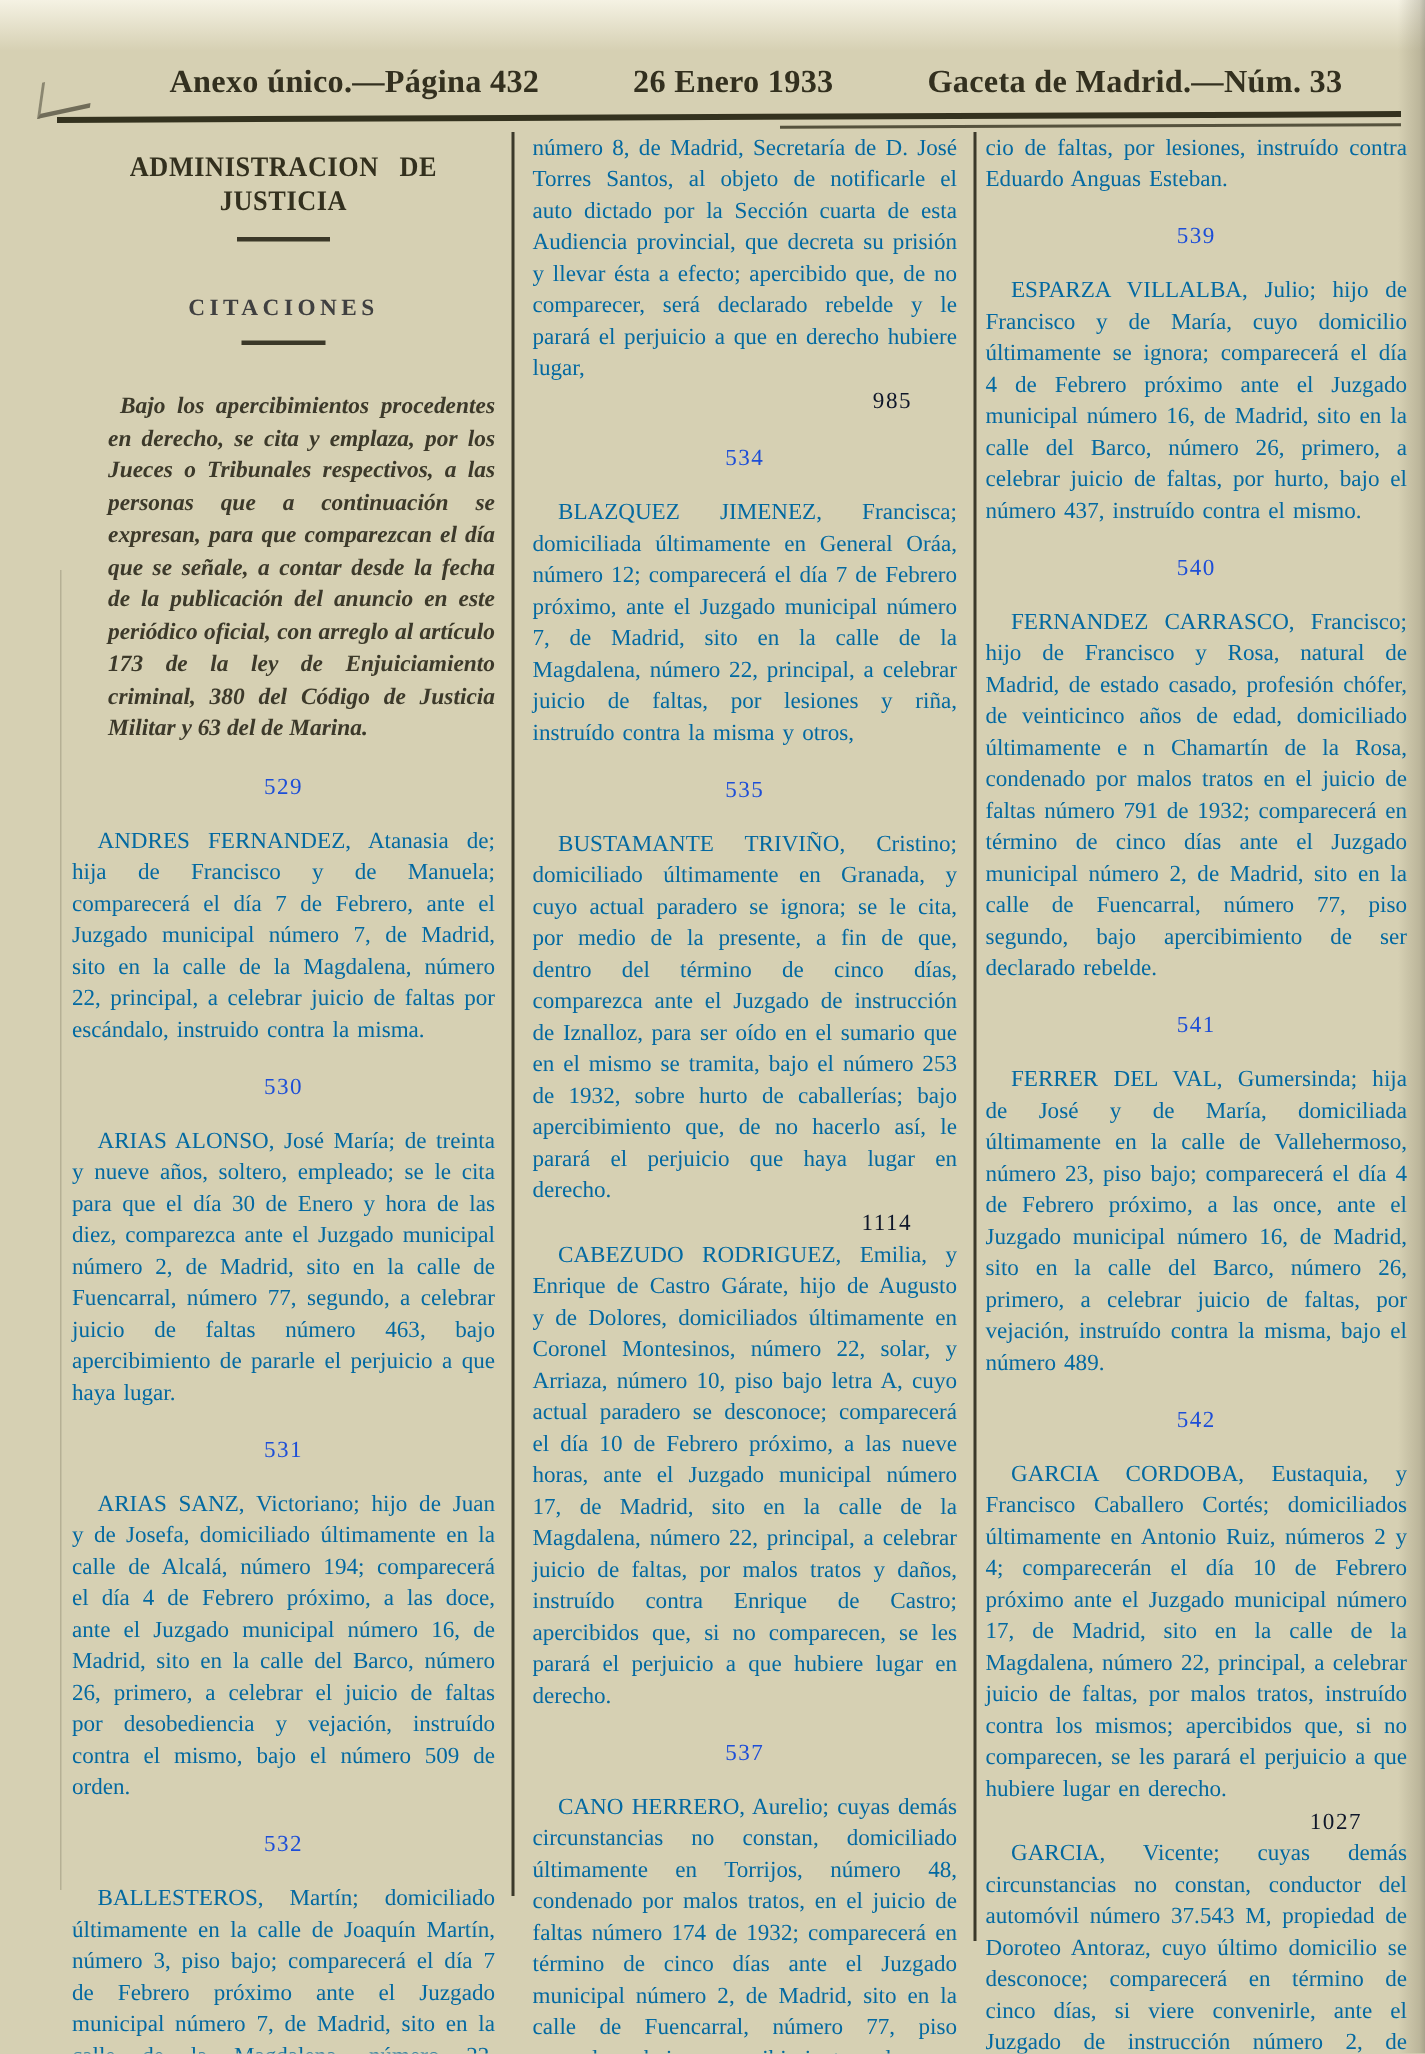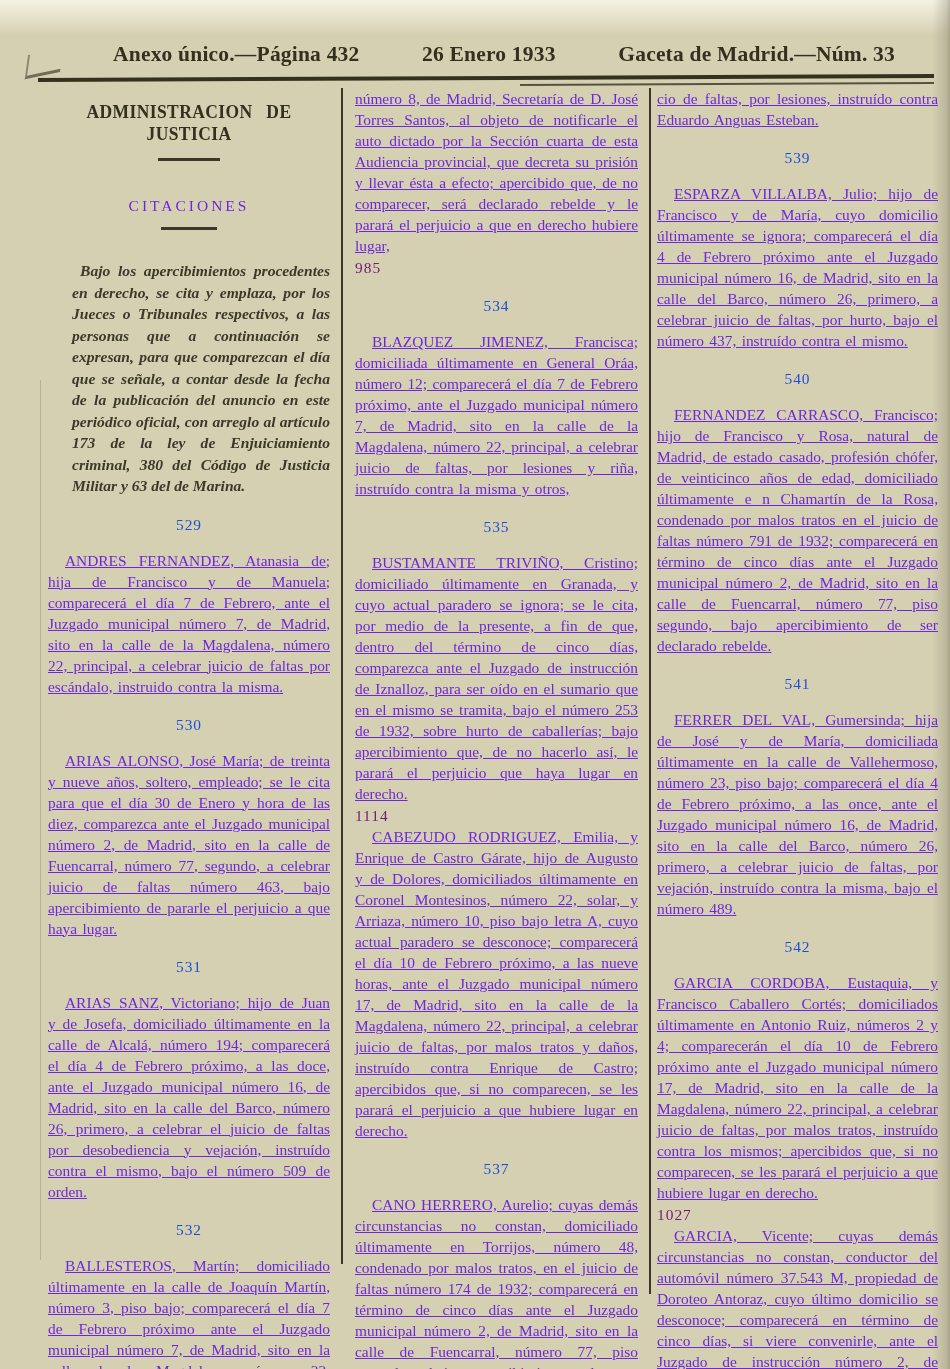--- a/index.html
+++ b/index.html
@@ -81,46 +81,45 @@
     color: #33301e; margin-top: 10px;
     transform: scaleY(1.08);
   }
   .short-rule {
     width: 62px; height: 3px; background: #3b3828;
     margin: 14px auto 0 auto;
   }
   .short-rule.thin { width: 56px; height: 3px; margin-top: 11px; }
 
   .subheading {
-    text-align: center; font-weight: normal;
+    text-align: center; font-weight: bold;
     font-size: 15.5px; letter-spacing: 3px;
-    color: #6d28d9; margin-top: 34px;
+    color: #404040; margin-top: 34px;
   }
 
   .intro {
     font-style: italic; font-weight: bold;
     text-align: justify; text-indent: 8px;
     margin-top: 30px; color: #3c392a;
     font-size: 15.6px; line-height: 21.5px; margin-left: 24px;
   }
 
   .number {
     text-align: center; margin: 17px 0 15px 0;
     letter-spacing: 1px; color: #1d4ed8;
   }
   .para, .cont {
-    text-align: justify; color: #6d28d9;
+    text-align: justify; color: #0369a1;
     word-spacing: 1.5px;
-    text-decoration: underline;
   }
   .para { text-indent: 17px; }
   .cont { text-indent: 0; }
   .ref {
-    padding-right: 30px;
-    margin-top: 1px; letter-spacing: 1px; color: #701a75;
+    text-align: right; padding-right: 30px;
+    margin-top: 1px; letter-spacing: 1px; color: #0f172a;
   }
 </style>
 </head>
 <body>
 
 <div class="edge-top"></div>
 <div class="edge-right"></div>
 <div class="ink-mark"></div>
 
 <div class="page-header">

